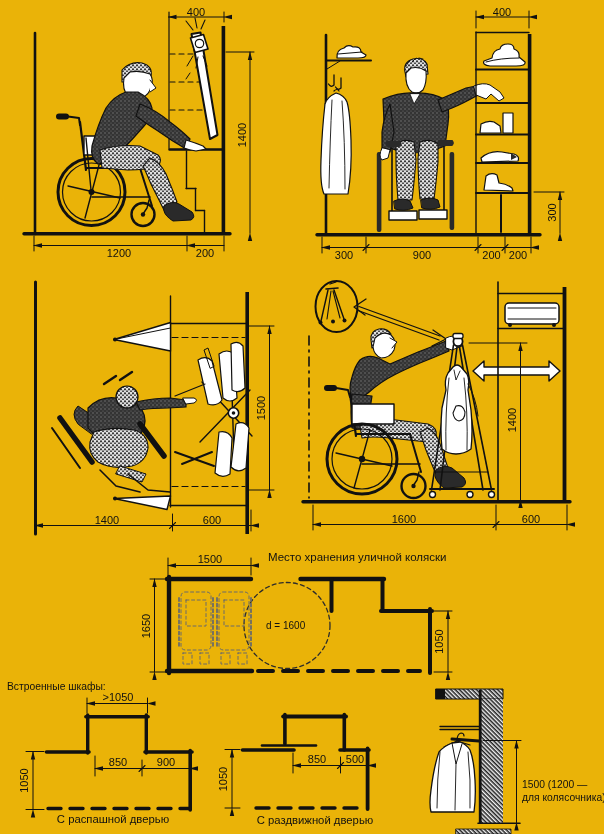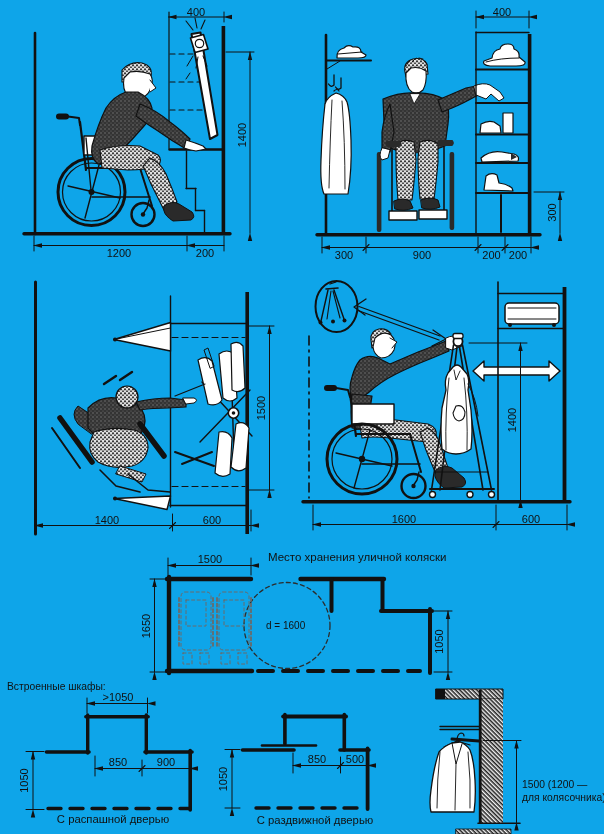--- a/index.html
+++ b/index.html
@@ -1,16 +1,16 @@
 <!DOCTYPE html>
 <html><head>
 <meta charset="utf-8">
 <style>
 html,body{margin:0;padding:0;background:#fff;}
-#page{position:relative;width:604px;height:834px;background:#0ea5e9;overflow:hidden;
+#page{position:relative;width:604px;height:834px;background:#eab308;overflow:hidden;
 font-family:"Liberation Sans",sans-serif;}
 svg{position:absolute;left:0;top:0;}
 text{font-family:"Liberation Sans",sans-serif;fill:#111111;}
 </style>
 </head>
 <body>
 <div id="page">
 <svg width="604" height="834" viewBox="0 0 604 834">
 <defs>
 <marker id="ma" markerWidth="9" markerHeight="6" refX="0.5" refY="3" orient="auto" markerUnits="userSpaceOnUse">

